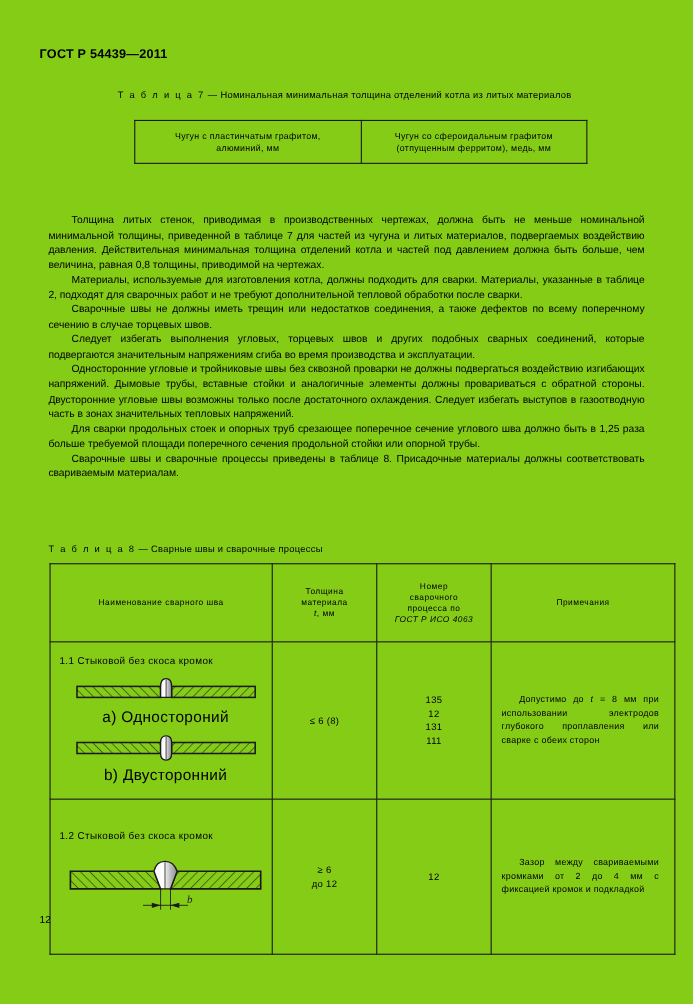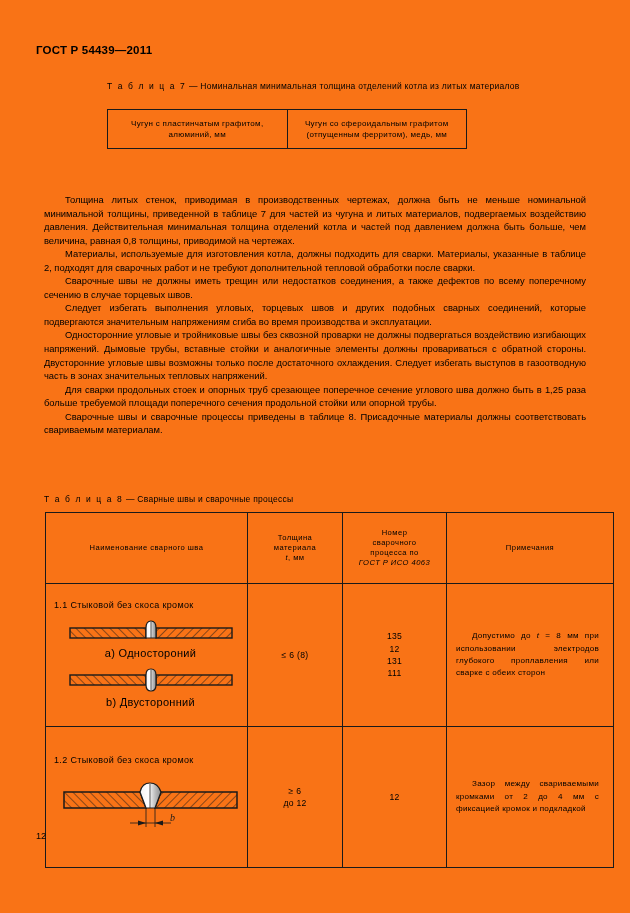--- a/index.html
+++ b/index.html
@@ -13,21 +13,21 @@
     font-family: "Liberation Sans", sans-serif;
     color: #000000;
     position: relative;
     overflow: hidden;
   }
   .page {
     position: absolute;
     left: 0; top: 0;
     width: 630px;
     height: 913px;
-    background: #f97316;
+    background: #84cc16;
   }
 
   
   .doc-header {
     position: absolute;
     left: 36px;
     top: 44px;
     font-size: 11.5px;
     font-weight: bold;
     letter-spacing: 0.2px;
@@ -42,23 +42,23 @@
     width: 430px;
     font-size: 8.5px;
     line-height: 13px;
     letter-spacing: 0.25px;
   }
   .cap-word { letter-spacing: 1.6px; }
 
   
   .tbl7 {
     position: absolute;
-    left: 107px;
+    left: 122px;
     top: 109px;
-    width: 360px;
+    width: 412px;
     border-collapse: collapse;
     table-layout: fixed;
   }
   .tbl7 td {
     border: 1px solid #1a1a1a;
     text-align: center;
     vertical-align: middle;
     font-size: 8px;
     letter-spacing: 0.3px;
     line-height: 11px;
@@ -140,21 +140,21 @@
     line-height: 12.4px;
     letter-spacing: 0.25px;
     padding: 4px 14px 4px 9px;
     text-align: justify;
     text-indent: 16px;
   }
 
   
   .fig-wrap { text-align: center; margin-top: 9px; }
   .fig-cap {
-    font-size: 11px;
+    font-size: 14px;
     letter-spacing: 0.3px;
     margin-top: 2px;
     text-align: center;
   }
   .fig-wrap.second { margin-top: 7px; }
   .fig-wrap.v { margin-top: 13px; }
 
   
   .page-num {
     position: absolute;

